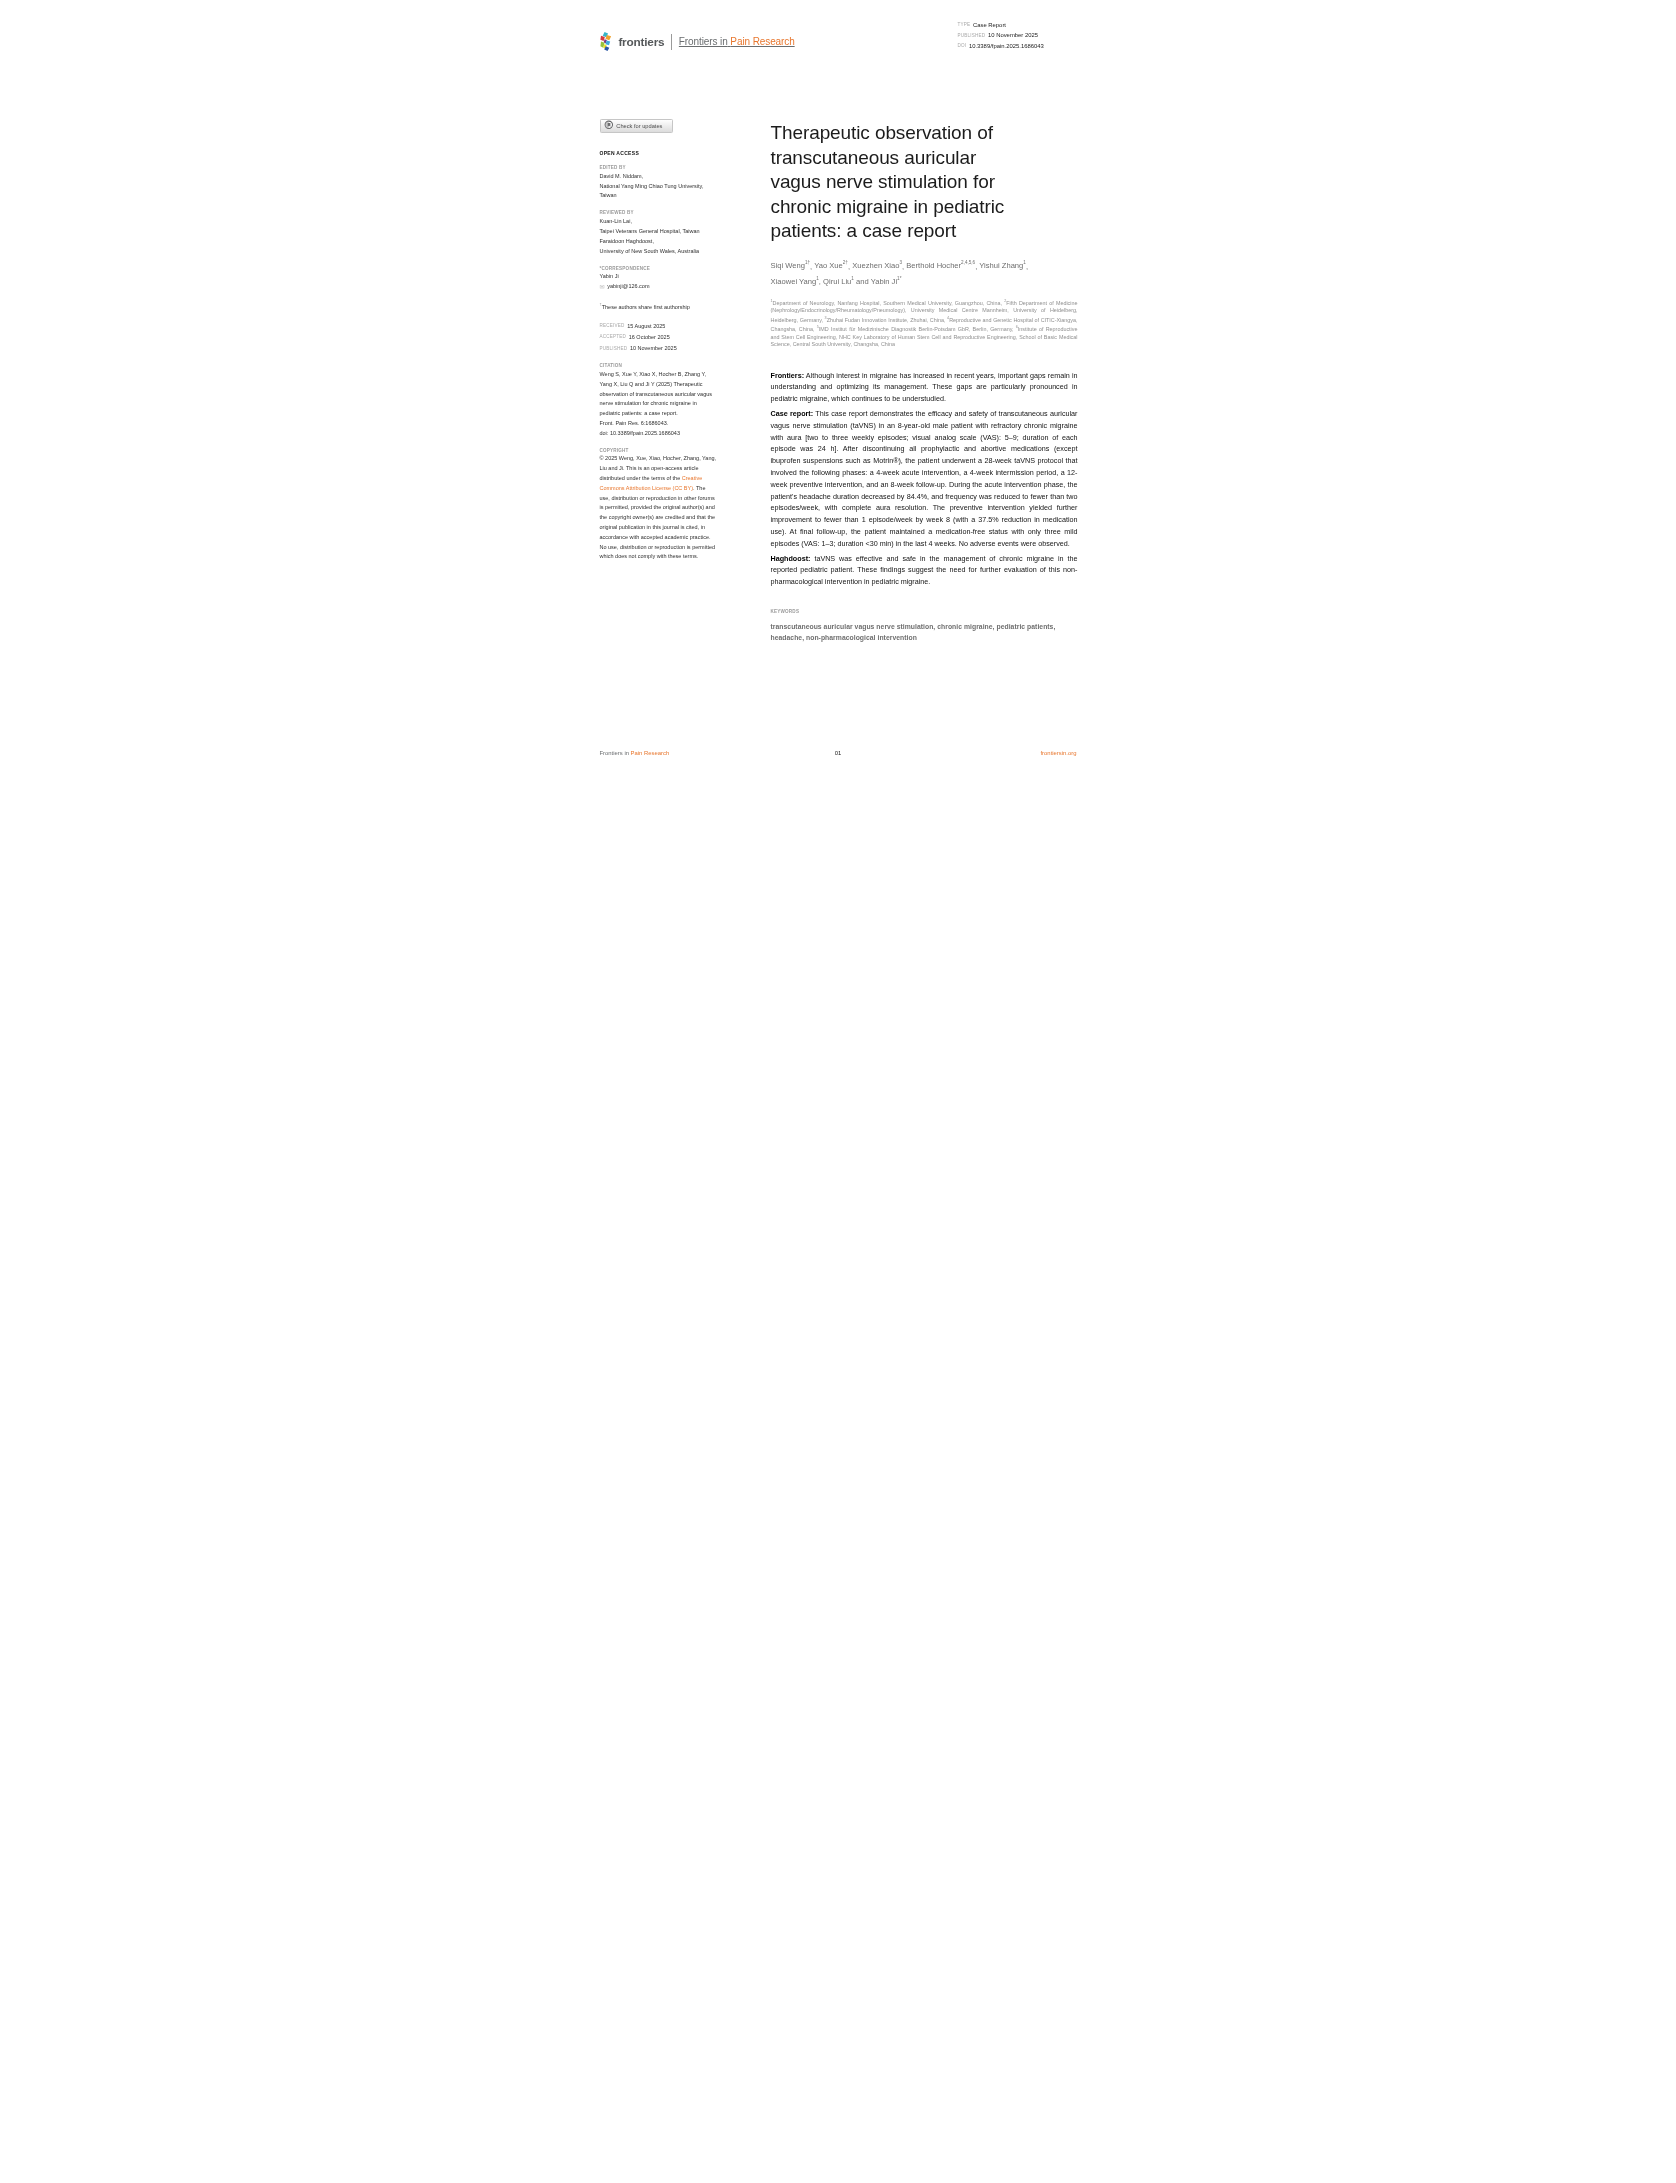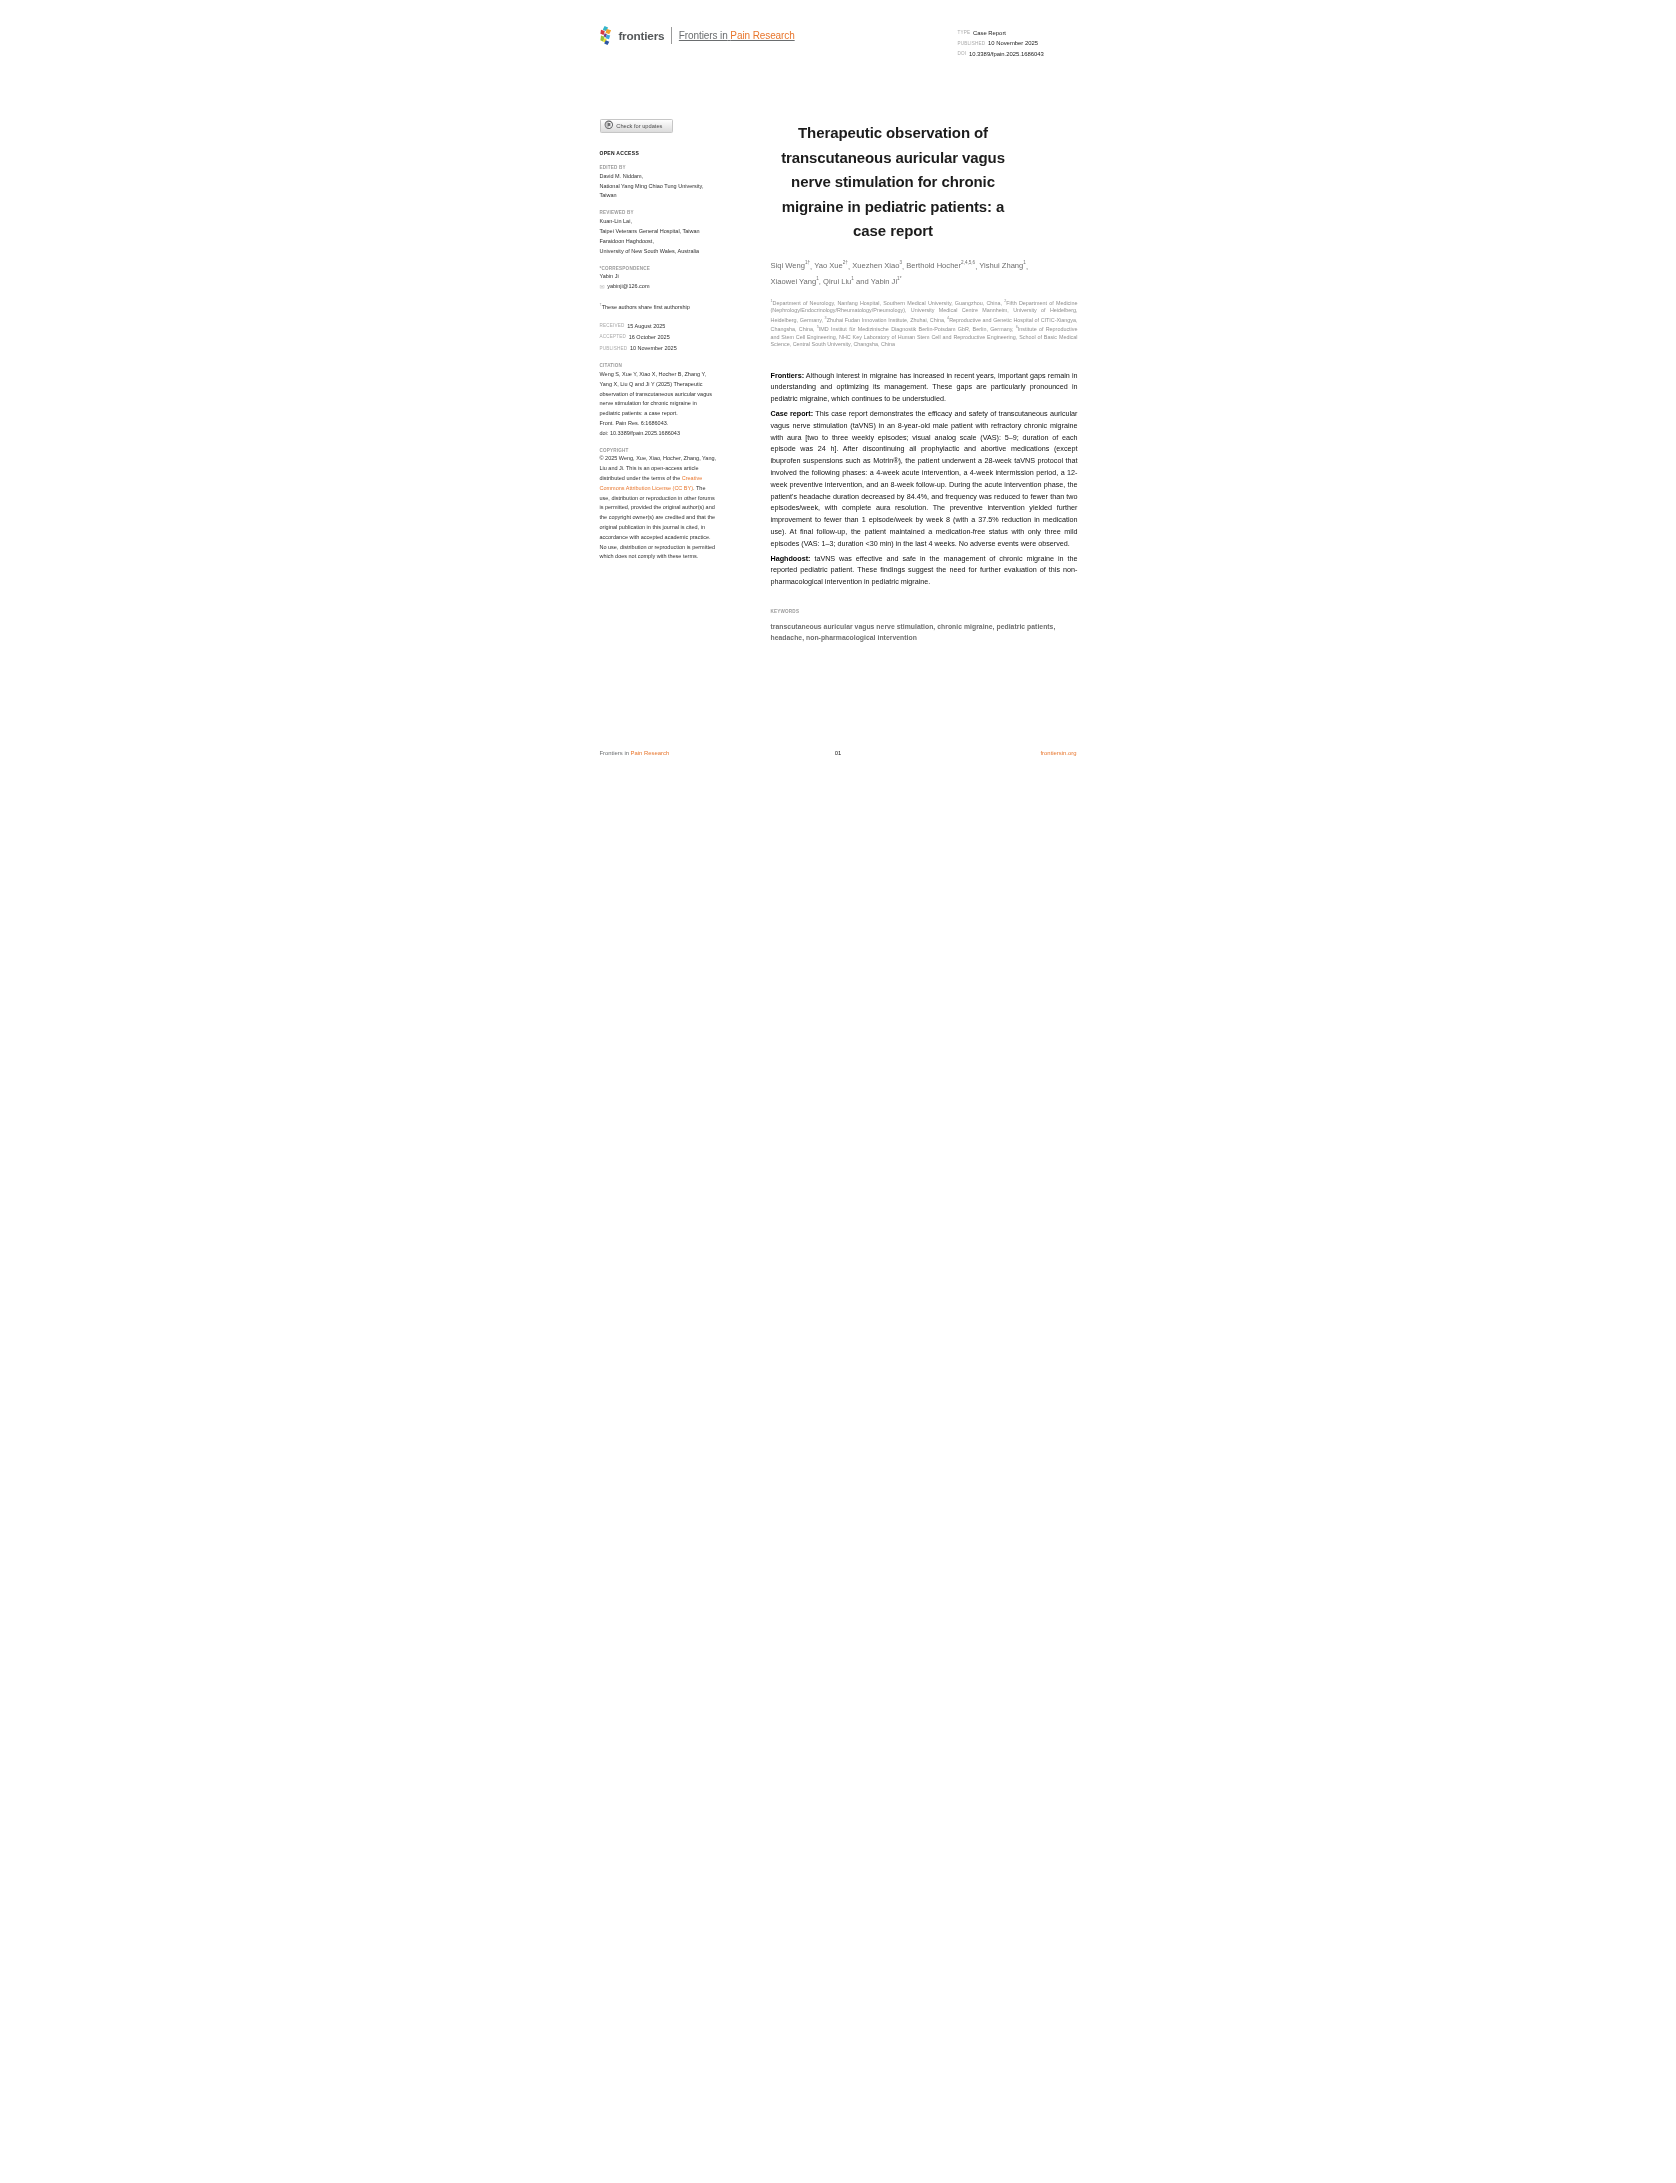--- a/index.html
+++ b/index.html
@@ -1,21 +1,21 @@
 <!DOCTYPE html>
 <html style="font-size:7px"><head>
 <meta charset="utf-8">
 <style>
   * { margin:0; padding:0; box-sizing:border-box; }
   html,body { background:#ffffff; }
   body { font-family:"Liberation Sans", sans-serif; color:#1b1b1b; }
   .page { position:relative; width:559px; height:790px; margin:0 auto; background:#fff; overflow:hidden; }
 
   
-  .header { position:absolute; top:26px; left:41px; right:41px; display:flex; justify-content:space-between; align-items:flex-start; }
+  .header { position:absolute; top:18px; left:41px; right:41px; display:flex; justify-content:space-between; align-items:flex-end; }
   .brand { display:flex; align-items:center; }
   .brand svg { display:block; }
   .wordmark { font-size:11.8px; font-weight:700; color:#55585a; letter-spacing:-0.2px; margin-left:3.9px; }
   .brand-divider { width:0.4px; height:16.6px; background:#9a9a9a; margin:0 7px; }
   .journal-line { font-size:10px; color:#6a6d6f; letter-spacing:-0.1px;text-decoration:underline; }
   .journal-line .accent { color:#e8762d; }
   .meta { width:119px; margin-top:1.7px; }
   .meta-row { line-height:9.6px; white-space:nowrap; }
   .meta-label { font-size:4.6px; color:#a9a9a9; letter-spacing:0.2px; margin-right:2.6px; vertical-align:0.4px; }
   .meta-value { font-size:5.9px; color:#232323; }
@@ -37,21 +37,21 @@
   .sb-note { margin-top:9.2px; font-size:5.5px; color:#2f2f2f; line-height:8.7px; }
   .sb-note sup { font-size:3.9px; color:#8f8f8f; }
   .sb-dates { margin-top:9.2px; }
   .sb-date-row { line-height:10.5px; white-space:nowrap; }
   .sb-cite-line { font-size:5.5px; color:#2f2f2f; line-height:9.8px; }
   .sb-copy { font-size:5.5px; color:#2f2f2f; line-height:9.8px; }
   .sb-copy a { color:#e8762d; text-decoration:none; }
 
   
   .main { position:absolute; top:121px; left:212px; width:307px; }
-  .title { font-size:15px; line-height:24.5px; font-weight:700; color:#1c1c1c; letter-spacing:-0.1px; max-width:245px;text-align:center; }
+  .title { font-size:19px; line-height:24.5px; font-weight:400; color:#1c1c1c; letter-spacing:-0.1px; max-width:245px; }
   .authors { margin-top:13px; font-size:7.6px; line-height:13px; color:#6e6e6e; max-width:258px; }
   .authors sup { font-size:4.6px; color:#6e6e6e; }
   .affiliations { margin-top:10.5px; font-size:5.4px; line-height:7.6px; color:#8f8f8f; text-align:justify; }
   .affiliations sup { font-size:3.7px; }
   .abstract { margin-top:20.5px; }
   .abs-p { font-size:7.2px; line-height:11.8px; color:#141414; text-align:justify; margin-bottom:3.1px; }
   .abs-p b { font-weight:700; color:#000; }
   .kw-label { margin-top:21px; font-size:4.6px; font-weight:700; color:#9b9b9b; letter-spacing:0.2px; }
   .kw-text { margin-top:7px; font-size:6.8px; font-weight:700; color:#6f6f6f; line-height:11.4px; letter-spacing:0.04px; }
 

